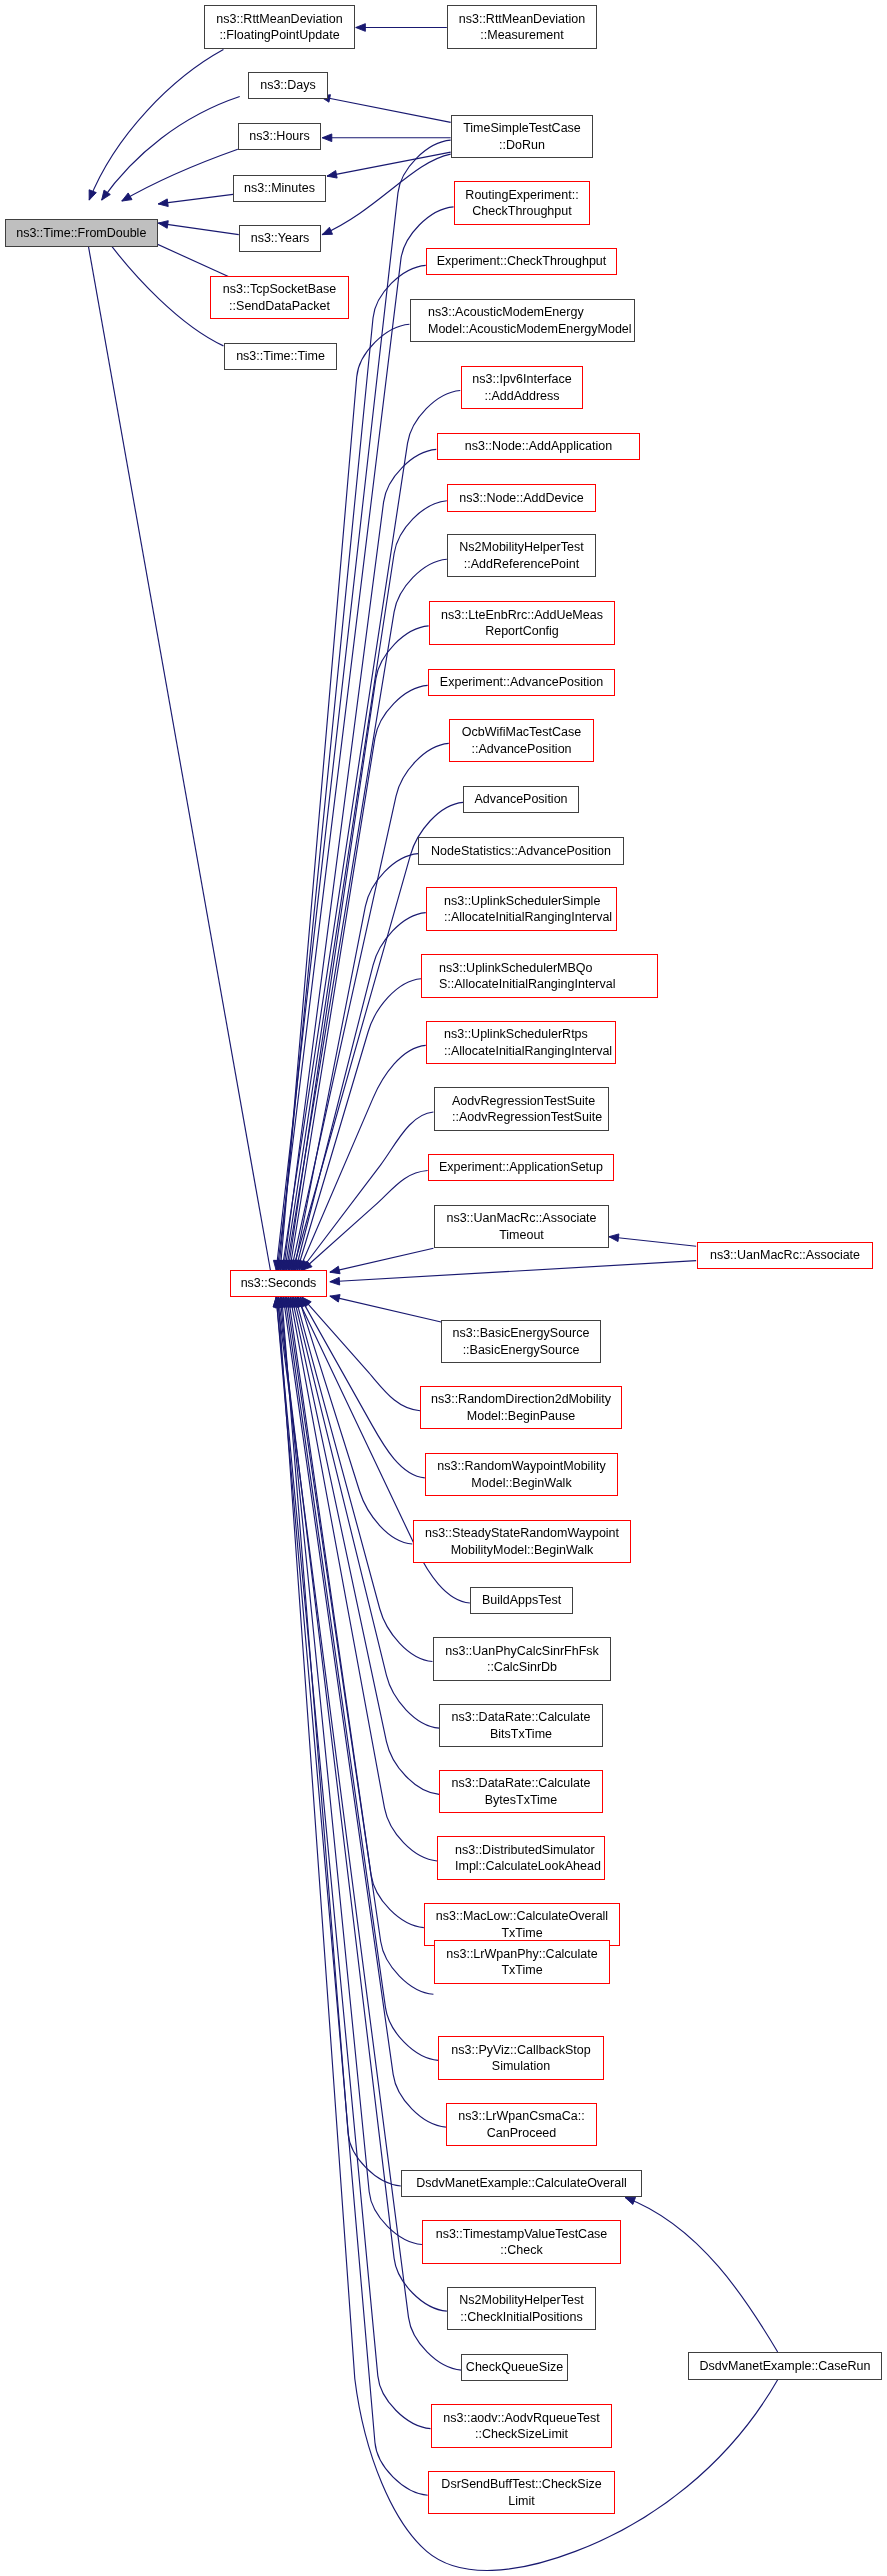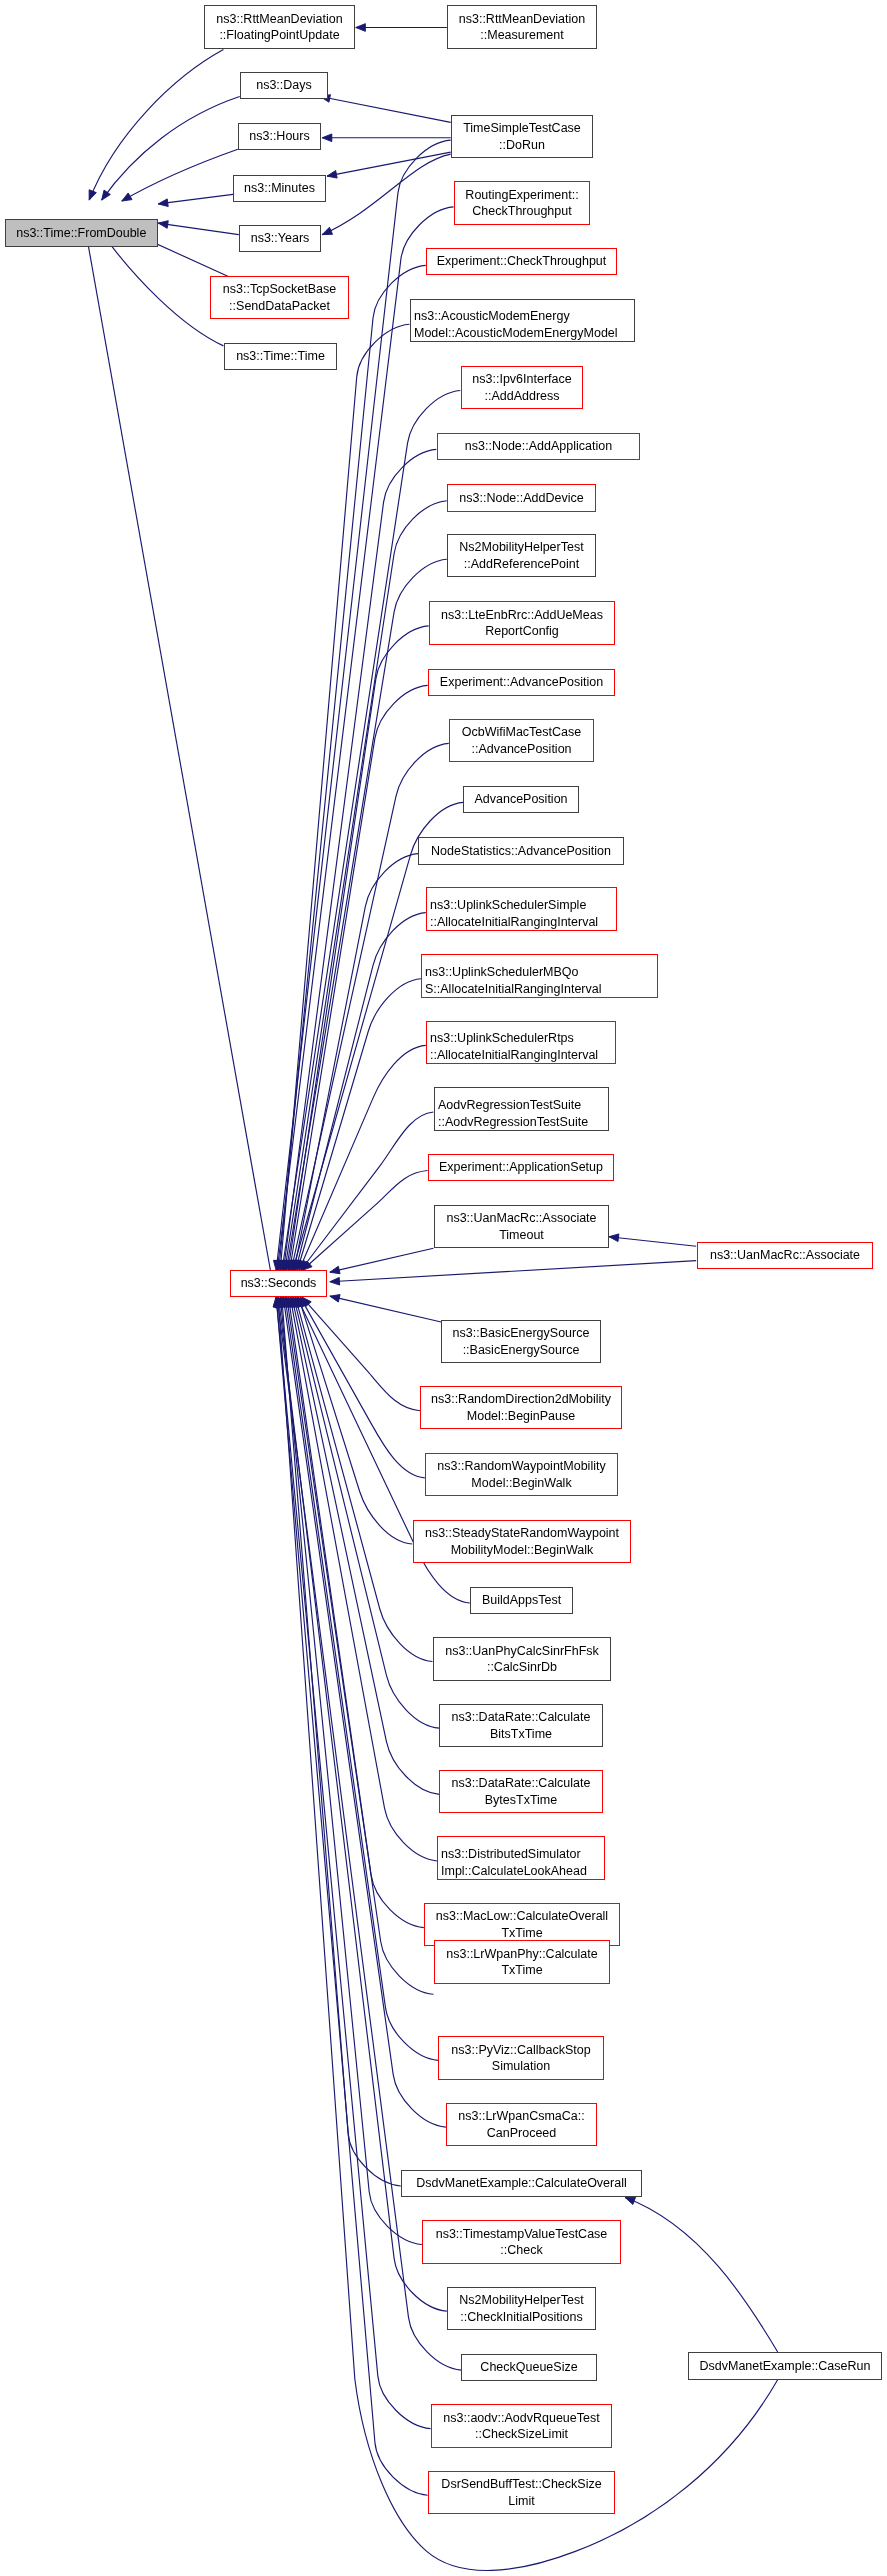--- a/index.html
+++ b/index.html
@@ -10,21 +10,21 @@
   .edge-arrow { fill:var(--edge); stroke:var(--edge); stroke-width:1; }
   .node {
     position:absolute; box-sizing:border-box; background:#ffffff;
     border:1.4px solid var(--doc);
     display:flex; flex-direction:column; justify-content:center; align-items:center;
     font-family:"Liberation Sans", sans-serif; font-size:12.5px; line-height:16.3px;
     color:#000; white-space:nowrap; cursor:pointer;
   }
   .node.undoc { border-color:var(--undoc); }
   .node.root { background:var(--rootfill); border-color:var(--doc);margin-top:19px; }
-  .node.left { align-items:flex-start; padding-left:3px;justify-content:flex-end; }
+  .node.left { align-items:flex-start; padding-left:17px; }
 </style>
 </head>
 <body>
 
 <div id="canvas">
   <svg id="edges" xmlns="http://www.w3.org/2000/svg" viewBox="0 0 925 2685" width="887" height="2576">
       <g>
         <path d="M233,51 C180,80 120,140 93,208" class="edge-line"></path>
         <polygon points="93,208 92.97266422608057,197.22970507574357 100.40799473216624,200.18196865904227" class="edge-arrow"></polygon>
       </g>
@@ -246,21 +246,21 @@
       </g>
     </svg>
 
   <div class="node root" style="left:4.8px;top:200px;width:153px;height:28px">
     <span>ns3::Time::FromDouble</span>
   </div>
   <div class="node" style="left:204px;top:4.8px;width:151px;height:44px">
     <span>ns3::RttMeanDeviation</span>
     <span>::FloatingPointUpdate</span>
   </div>
-  <div class="node" style="left:240px;top:72px;width:88px;height:27px">
+  <div class="node" style="left:248px;top:72px;width:80px;height:27px">
     <span>ns3::Days</span>
   </div>
   <div class="node" style="left:238px;top:123px;width:83px;height:27px">
     <span>ns3::Hours</span>
   </div>
   <div class="node" style="left:233px;top:175px;width:93px;height:27px">
     <span>ns3::Minutes</span>
   </div>
   <div class="node" style="left:239px;top:225px;width:82px;height:27px">
     <span>ns3::Years</span>
@@ -406,21 +406,21 @@
     <span>DsdvManetExample::CalculateOverall</span>
   </div>
   <div class="node undoc" style="left:422px;top:2220px;width:199px;height:44px">
     <span>ns3::TimestampValueTestCase</span>
     <span>::Check</span>
   </div>
   <div class="node" style="left:447px;top:2287px;width:149px;height:43px">
     <span>Ns2MobilityHelperTest</span>
     <span>::CheckInitialPositions</span>
   </div>
-  <div class="node" style="left:461px;top:2354px;width:136px;height:27px">
+  <div class="node" style="left:461px;top:2354px;width:107px;height:27px">
     <span>CheckQueueSize</span>
   </div>
   <div class="node undoc" style="left:431px;top:2404px;width:181px;height:44px">
     <span>ns3::aodv::AodvRqueueTest</span>
     <span>::CheckSizeLimit</span>
   </div>
   <div class="node undoc" style="left:428px;top:2471px;width:187px;height:43px">
     <span>DsrSendBuffTest::CheckSize</span>
     <span>Limit</span>
   </div>

